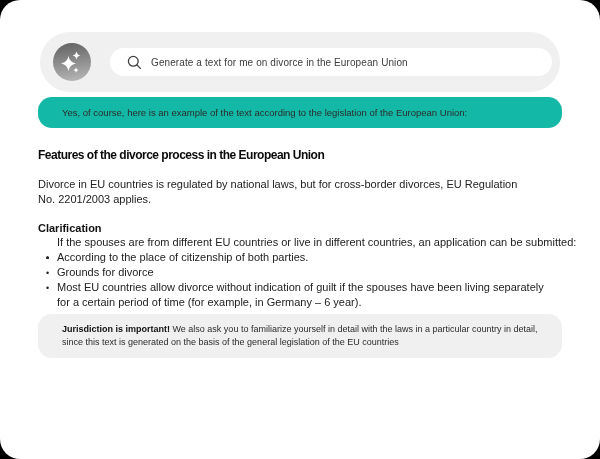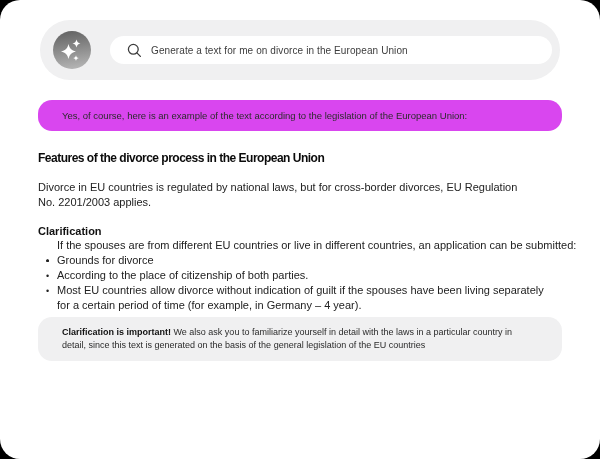--- a/index.html
+++ b/index.html
@@ -9,21 +9,21 @@
     font-family: "Liberation Sans", sans-serif;
     position: relative;
     overflow: hidden;
   }
   .card {
     position: absolute;
     inset: 0;
     background: #ffffff;
     border-radius: 20px;
     overflow: hidden;
-    padding-top: 20px;
+    padding-top: 32px;
   }
 
   
   .prompt-bar {
     margin: 0 40px;
     height: 60px;
     background: #f0f0f1;
     border-radius: 30px;
     display: flex;
     align-items: center;
@@ -55,22 +55,22 @@
   .input-text {
     margin-left: 9px;
     font-size: 10px;
     color: #3d3d3d;
     letter-spacing: 0.1px;
     white-space: nowrap;
   }
 
   
   .bubble {
-    margin: 20px 38px 0;
-    background: #d946ef;
+    margin: 5px 38px 0;
+    background: #14b8a6;
     border-radius: 14px;
     padding: 10px 24px;
     font-size: 9.5px;
     line-height: 11px;
     color: #2b2b2b;
   }
 
   
   .title {
     margin: 14px 38px 0;
@@ -169,29 +169,29 @@
   <ul class="bullets">
 
   <li>
       <span class="dot"></span>
     </li>
       <li>
       <span class="dot"></span>
     </li>
       <li>
       <span class="dot"></span>
+      <span>According to the place of citizenship of both parties.</span>
+    </li>
+      <li>
+      <span class="dot"></span>
       <span>Grounds for divorce</span>
     </li>
       <li>
       <span class="dot"></span>
-      <span>According to the place of citizenship of both parties.</span>
-    </li>
-      <li>
-      <span class="dot"></span>
-      <span>Most EU countries allow divorce without indication of guilt if the spouses have been living separately for a certain period of time (for example, in Germany – 4 year).</span>
+      <span>Most EU countries allow divorce without indication of guilt if the spouses have been living separately for a certain period of time (for example, in Germany – 6 year).</span>
     </li>
     </ul>
 
   <div class="note">
-    <b>Clarification is important!</b><span> We also ask you to familiarize yourself in detail with the laws in a particular country in detail, since this text is generated on the basis of the general legislation of the EU countries</span>
+    <b>Jurisdiction is important!</b><span> We also ask you to familiarize yourself in detail with the laws in a particular country in detail, since this text is generated on the basis of the general legislation of the EU countries</span>
   </div>
 
 </div>
 
 </body></html>

